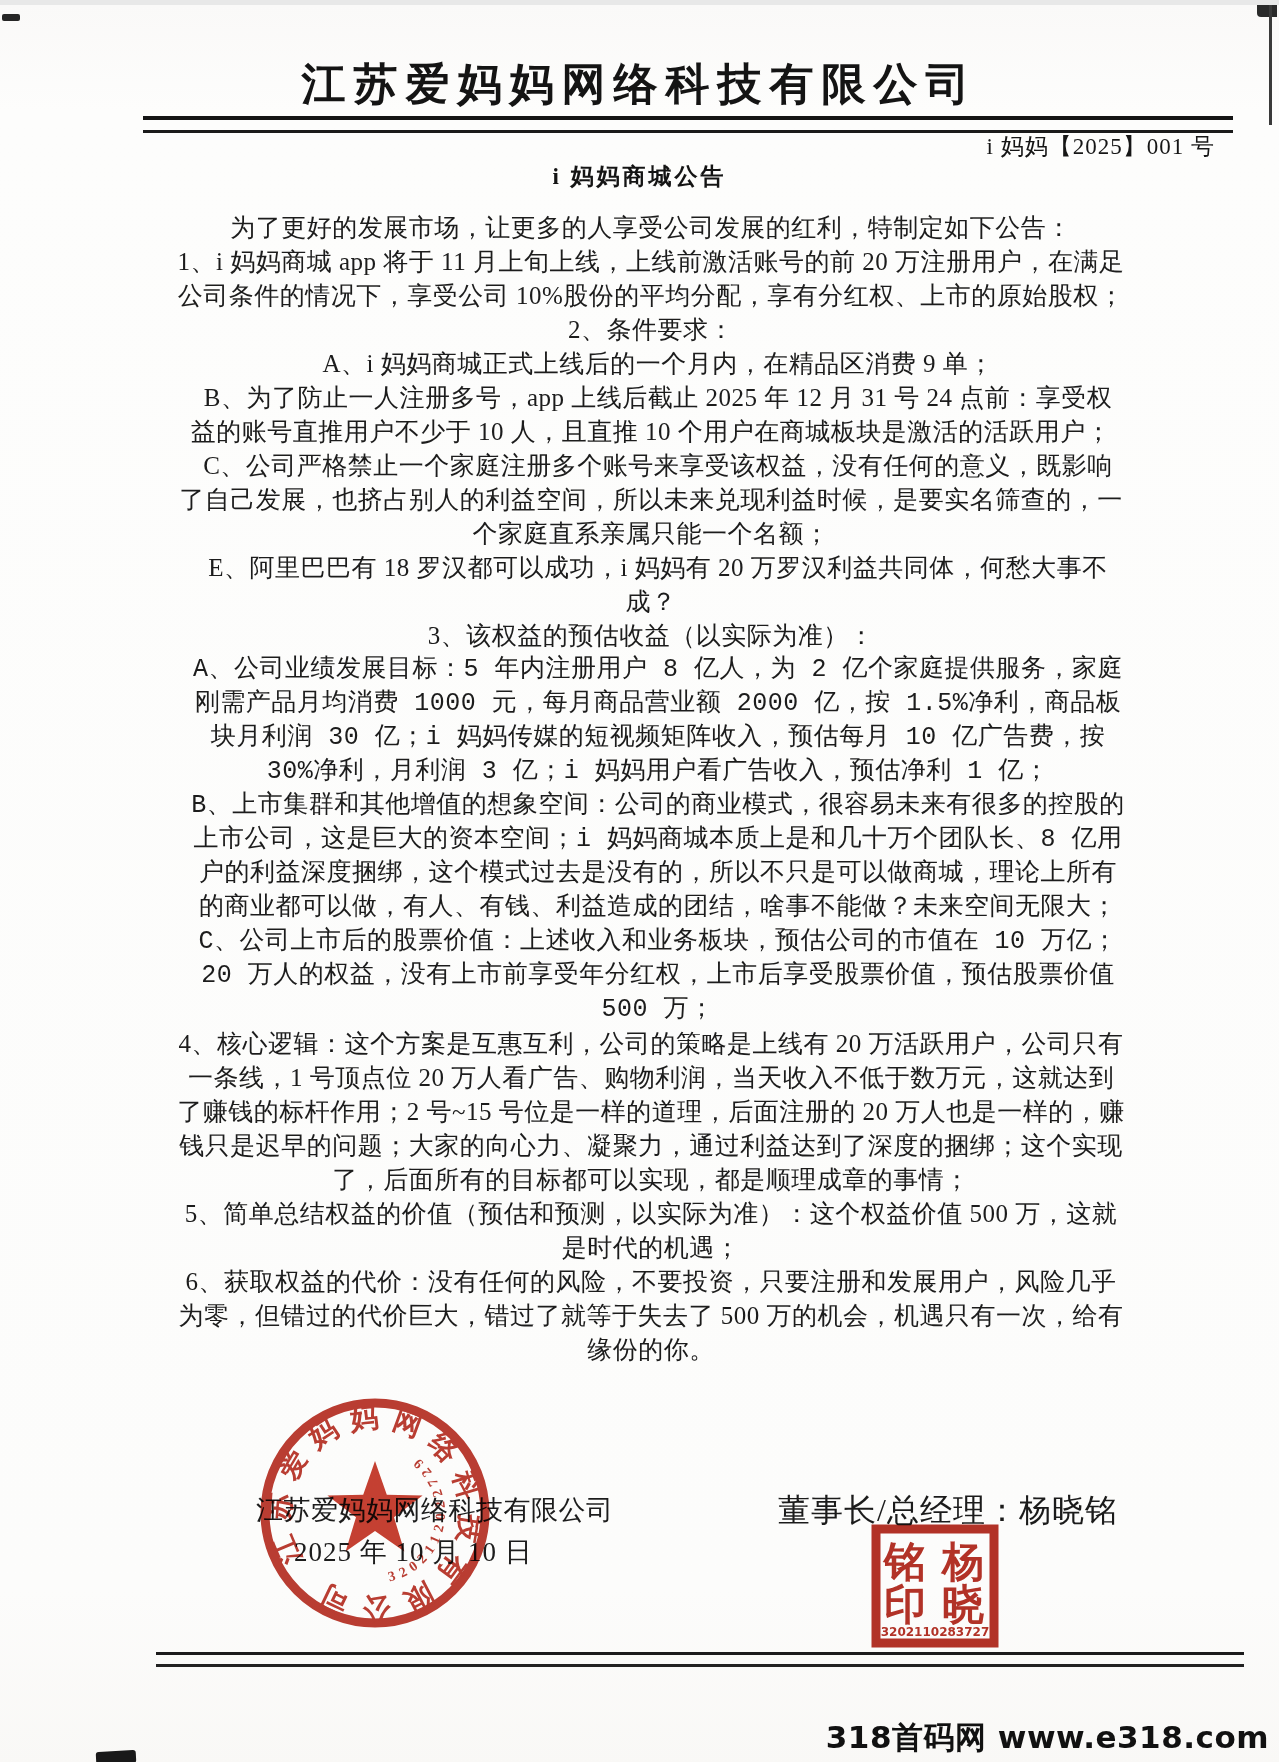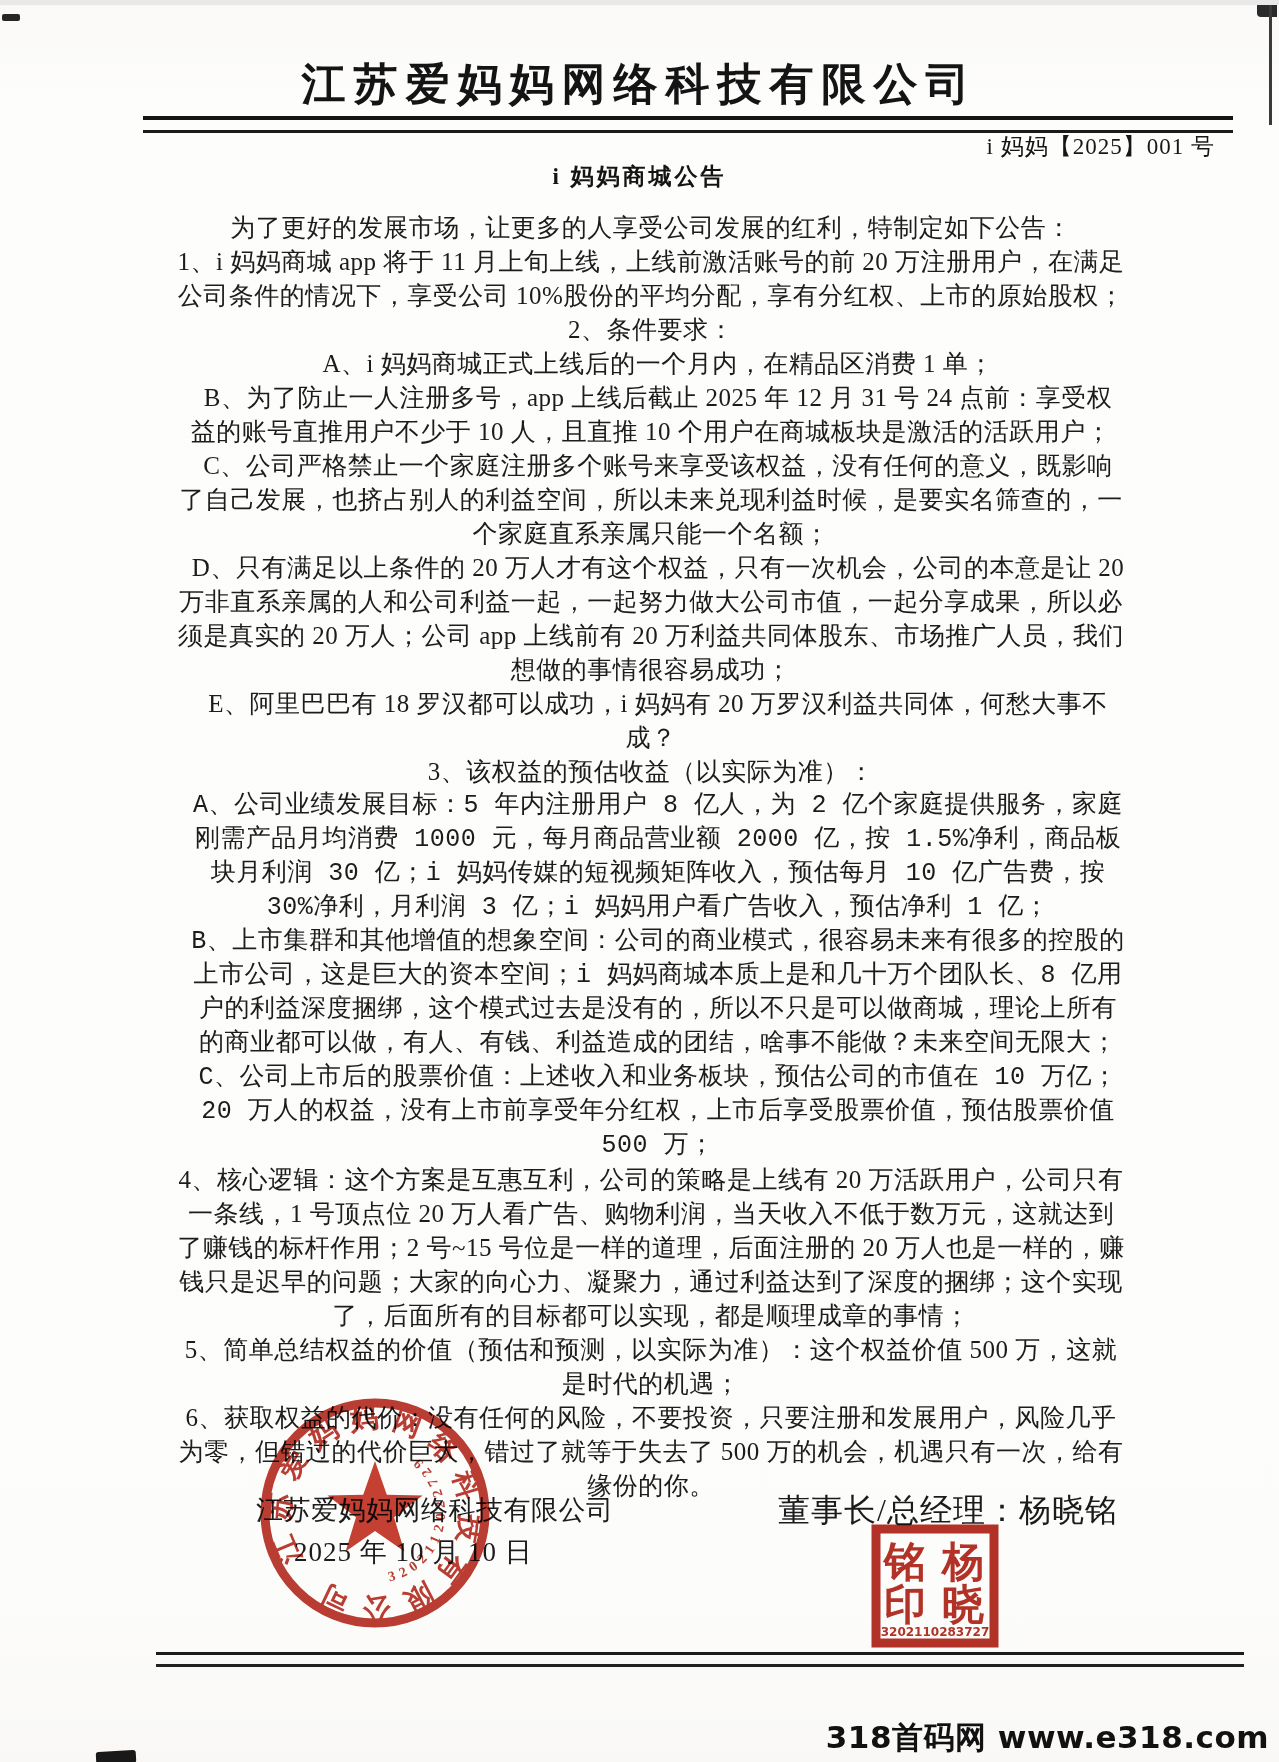--- a/index.html
+++ b/index.html
@@ -93,24 +93,23 @@
 
   <div class="company-title">江苏爱妈妈网络科技有限公司</div>
   <div class="double-rule"></div>
   <div class="doc-number">i 妈妈【2025】001 号</div>
   <div class="doc-heading">i 妈妈商城公告</div>
 
   <div class="doc-body">
       <p class="para ">为了更好的发展市场，让更多的人享受公司发展的红利，特制定如下公告：</p>
       <p class="para ">1、i 妈妈商城 app 将于 11 月上旬上线，上线前激活账号的前 20 万注册用户，在满足公司条件的情况下，享受公司 10%股份的平均分配，享有分红权、上市的原始股权；</p>
       <p class="para ">2、条件要求：</p>
-      <p class="para indent">A、i 妈妈商城正式上线后的一个月内，在精品区消费 1 单；</p>
+      <p class="para indent">A、i 妈妈商城正式上线后的一个月内，在精品区消费 9 单；</p>
       <p class="para indent">B、为了防止一人注册多号，app 上线后截止 2025 年 12 月 31 号 24 点前：享受权益的账号直推用户不少于 10 人，且直推 10 个用户在商城板块是激活的活跃用户；</p>
       <p class="para indent">C、公司严格禁止一个家庭注册多个账号来享受该权益，没有任何的意义，既影响了自己发展，也挤占别人的利益空间，所以未来兑现利益时候，是要实名筛查的，一个家庭直系亲属只能一个名额；</p>
-      <p class="para indent">D、只有满足以上条件的 20 万人才有这个权益，只有一次机会，公司的本意是让 20 万非直系亲属的人和公司利益一起，一起努力做大公司市值，一起分享成果，所以必须是真实的 20 万人；公司 app 上线前有 20 万利益共同体股东、市场推广人员，我们想做的事情很容易成功；</p>
       <p class="para indent">E、阿里巴巴有 18 罗汉都可以成功，i 妈妈有 20 万罗汉利益共同体，何愁大事不成？</p>
       <p class="para ">3、该权益的预估收益（以实际为准）：</p>
       <p class="para blockindent">A、公司业绩发展目标：5 年内注册用户 8 亿人，为 2 亿个家庭提供服务，家庭刚需产品月均消费 1000 元，每月商品营业额 2000 亿，按 1.5%净利，商品板块月利润 30 亿；i 妈妈传媒的短视频矩阵收入，预估每月 10 亿广告费，按 30%净利，月利润 3 亿；i 妈妈用户看广告收入，预估净利 1 亿；</p>
       <p class="para blockindent">B、上市集群和其他增值的想象空间：公司的商业模式，很容易未来有很多的控股的上市公司，这是巨大的资本空间；i 妈妈商城本质上是和几十万个团队长、8 亿用户的利益深度捆绑，这个模式过去是没有的，所以不只是可以做商城，理论上所有的商业都可以做，有人、有钱、利益造成的团结，啥事不能做？未来空间无限大；</p>
       <p class="para blockindent">C、公司上市后的股票价值：上述收入和业务板块，预估公司的市值在 10 万亿；20 万人的权益，没有上市前享受年分红权，上市后享受股票价值，预估股票价值 500 万；</p>
       <p class="para ">4、核心逻辑：这个方案是互惠互利，公司的策略是上线有 20 万活跃用户，公司只有一条线，1 号顶点位 20 万人看广告、购物利润，当天收入不低于数万元，这就达到了赚钱的标杆作用；2 号~15 号位是一样的道理，后面注册的 20 万人也是一样的，赚钱只是迟早的问题；大家的向心力、凝聚力，通过利益达到了深度的捆绑；这个实现了，后面所有的目标都可以实现，都是顺理成章的事情；</p>
       <p class="para ">5、简单总结权益的价值（预估和预测，以实际为准）：这个权益价值 500 万，这就是时代的机遇；</p>
       <p class="para ">6、获取权益的代价：没有任何的风险，不要投资，只要注册和发展用户，风险几乎为零，但错过的代价巨大，错过了就等于失去了 500 万的机会，机遇只有一次，给有缘份的你。</p>
     </div>
 

